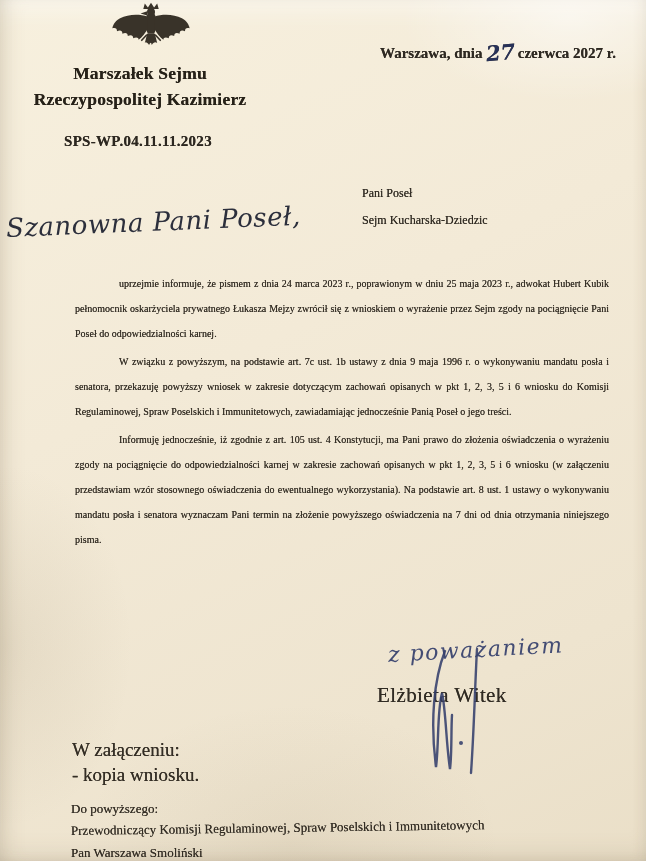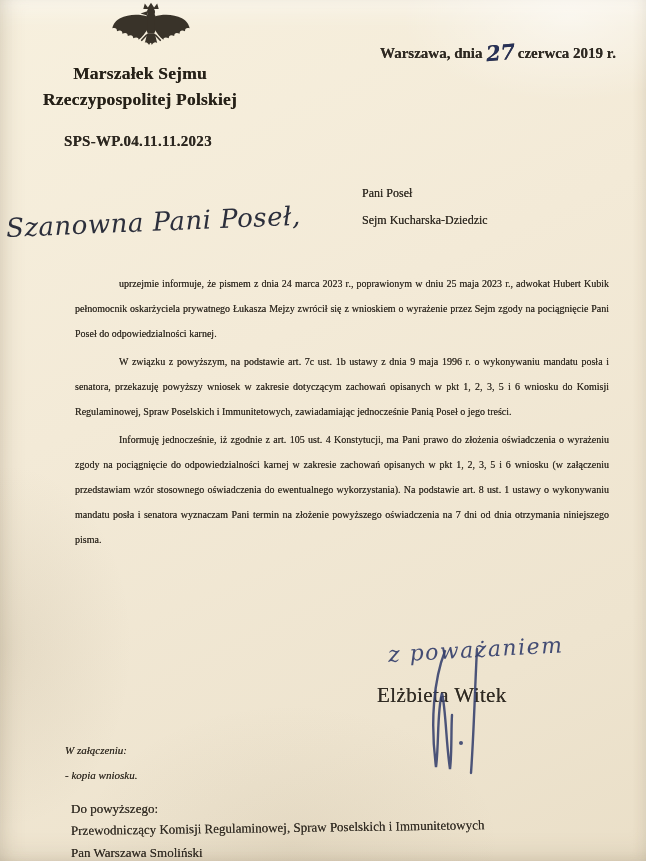--- a/index.html
+++ b/index.html
@@ -72,21 +72,21 @@
   .body p{
     margin:3px; text-align:justify; text-indent:44px;
     font-size:10px; line-height:25px; color:#332d24;
   }
 
   
   .signer{ position:absolute; left:377px; top:683px; font-size:21px; letter-spacing:.4px; color:#302b23;}
   .sig-svg{ position:absolute; left:415px; top:645px; width:80px; height:135px; opacity:.88;}
 
   
-  .attachments{ position:absolute; left:65px; top:740px; font-size:11px; line-height:20px; color:#332d24;font-style:italic;}
+  .attachments{ position:absolute; left:72px; top:740px; font-size:19px; line-height:20px; color:#332d24;}
   .attachments .line{ margin-bottom:5px; }
   .cc{ position:absolute; left:71px; top:801px; font-size:13px; color:#332d24;}
   .cc .line{ margin-bottom:6px; line-height:16px; white-space:nowrap;}
   .cc .tilt{ transform:rotate(-.8deg); transform-origin:left center; }
 </style>
 </head>
 <body>
 
 <div class="paper">
 
@@ -98,25 +98,25 @@
       <path d="M45,16 C42,25 42,34 46,41 L54,41 C58,34 58,25 55,16 Z"></path>
       <path id="wingL" d="M46,19 C34,15 20,16 10,21 C4,24 1,29 0,34 C4,33 6,34 6,38 C10,36 13,37 13,41 C17,39 20,40 20,44 C24,42 27,43 27,47 C31,45 34,46 34,49 C38,46 43,40 46,34 Z"></path>
       <use href="#wingL" transform="translate(100,0) scale(-1,1)"></use>
       <path d="M45,41 L55,41 L58,53 C55,51 53,53 51,55.5 C50,52 49.5,52 47.5,55.5 C45.5,53 43,51 42,53 Z"></path>
       <path d="M44,43 L38,49.5 M56,43 L62,49.5" stroke="#2b251c" stroke-width="2.2" fill="none" stroke-linecap="round"></path>
     </g>
   </svg>
 
   <div class="lh-title printed">
     <div>Marszałek Sejmu</div>
-    <div>Rzeczypospolitej Polskiej</div>
+    <div>Rzeczypospolitej Kazimierz</div>
   </div>
 
   <div class="dateline printed">
-    <span>Warszawa, dnia</span><span class="hw-day">27</span><span>czerwca 2019 r.</span>
+    <span>Warszawa, dnia</span><span class="hw-day">27</span><span>czerwca 2027 r.</span>
   </div>
 
   <div class="ref printed">SPS-WP.04.11.11.2023</div>
 
   <div class="addressee printed">
     <div>Pani Poseł</div>
     <div>Sejm Kucharska-Dziedzic</div>
   </div>
 
   <div class="hw-salutation">Szanowna Pani Poseł,</div>

